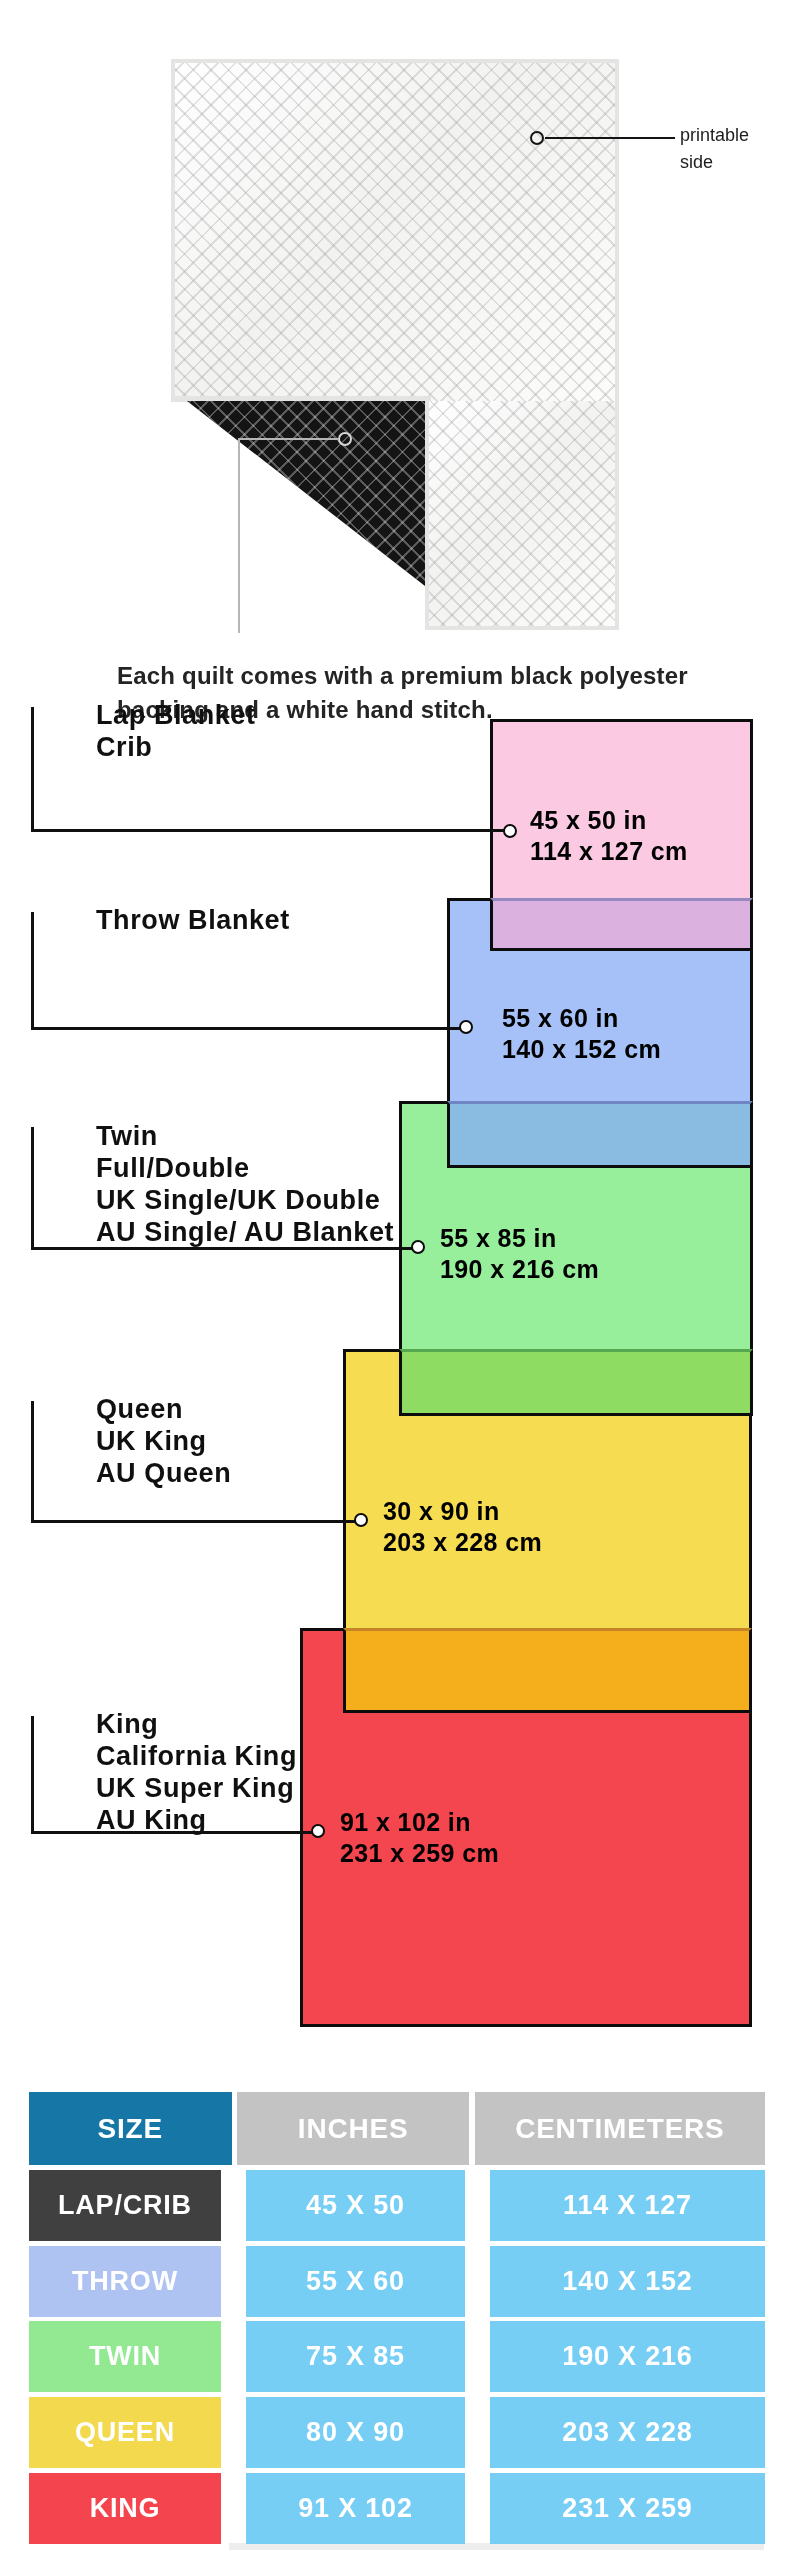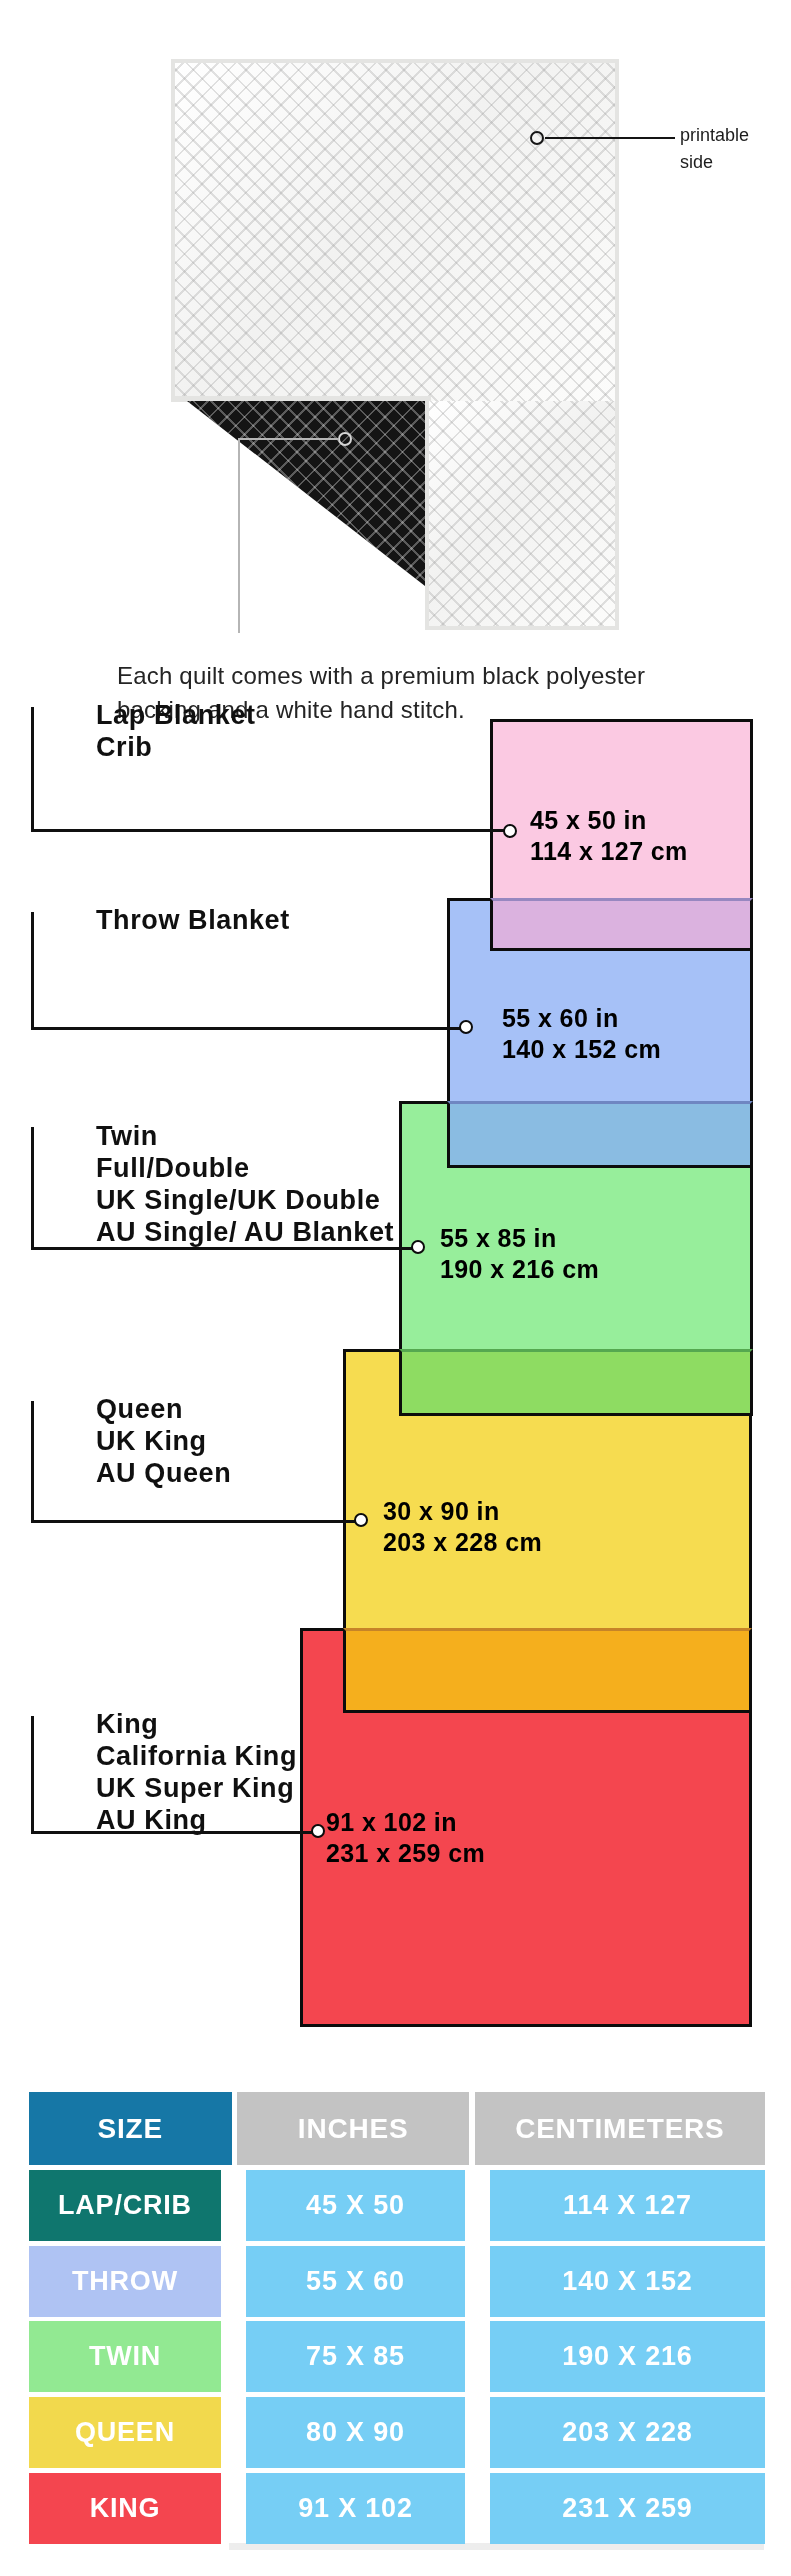--- a/index.html
+++ b/index.html
@@ -26,21 +26,21 @@
     background-image:
       repeating-linear-gradient(45deg, rgba(255,255,255,0) 0 10.5px, rgba(255,255,255,0.30) 10.5px 12.4px),
       repeating-linear-gradient(-45deg, rgba(255,255,255,0) 0 10.5px, rgba(255,255,255,0.30) 10.5px 12.4px);
     clip-path:polygon(0 0, 100% 0, 100% 100%);
   }
   .marker{
     border-radius:50%;width:14.3px;height:14.3px;background:transparent;
   }
   .line{background:#141414;}
   .caption{
-    font-size:24px;line-height:34px;font-weight:400;color:#242424;letter-spacing:0.2px;white-space:nowrap;
+    font-size:24px;line-height:34px;font-weight:700;color:#242424;letter-spacing:0.2px;white-space:nowrap;
   }
   .note-label{font-size:18px;line-height:27px;font-weight:400;color:#1d1d1d;}
 
   
   .rect{border:3.8px solid #0c0c0c;}
   .rect-king  {left:300px;top:1628px;width:452px;height:399px;background:#F4464F;z-index:1;}
   .rect-queen {left:343px;top:1349px;width:409px;height:364px;background:#F6DC50;z-index:2;}
   .band-yr    {left:343px;top:1628px;width:409px;height:85px;background:#F5AF1D;border:3.8px solid #0c0c0c;border-top:3.8px solid #C68428;z-index:3;}
   .rect-twin  {left:399px;top:1101px;width:354px;height:315px;background:#97EE9B;z-index:4;}
   .band-gy    {left:399px;top:1349px;width:354px;height:67px;background:#8EDC62;border:3.8px solid #0c0c0c;border-top:3.8px solid #55A850;z-index:5;}
@@ -63,21 +63,21 @@
     color:#ffffff;font-weight:700;letter-spacing:0.8px;white-space:nowrap;
   }
   .t-head{height:73px;font-size:28px;}
   .t-body{height:71px;font-size:27px;}
   .c-size{width:208px;}
   .c-in{width:238px;}
   .c-cm{width:298px;}
   .bg-teal{background:#1677A6;}
   .bg-grey{background:#C3C3C3;}
   .bg-blue{background:#76CEF5;margin-left:19px;}
-  .bg-lap{background:#0f766e;}
+  .bg-lap{background:#404040;}
   .bg-throw{background:#AFC3F3;}
   .bg-twin{background:#92E992;}
   .bg-queen{background:#F2D94D;}
   .bg-king{background:#F4454F;}
   .table-shadow{left:229px;top:2543px;width:535px;height:6.7px;background:#ededed;z-index:0;}
 </style>
 </head>
 <body>
 
 <div id="app">
@@ -165,21 +165,21 @@
 
   <div class="abs dg-label" style="top:1708px;">
     <div>King</div>
     <div>California King</div>
     <div>UK Super King</div>
     <div>AU King</div>
   </div>
   <div class="abs guide-v" style="left:31px;top:1716px;height:118px;"></div>
   <div class="abs guide-h" style="left:31px;top:1831px;width:283px;"></div>
   <div class="abs dot" style="left:311px;top:1824px;"></div>
-  <div class="abs dg-size" style="left:326px;top:1807px;">
+  <div class="abs dg-size" style="left:340px;top:1807px;">
     <div>91 x 102 in</div>
     <div>231 x 259 cm</div>
   </div>
 
   <div class="abs table-shadow"></div>
   <div class="abs size-table">
     <div class="t-row">
       <div class="t-cell t-head c-size bg-teal">SIZE</div>
       <div class="t-cell t-head c-in bg-grey">INCHES</div>
       <div class="t-cell t-head c-cm bg-grey">CENTIMETERS</div>

